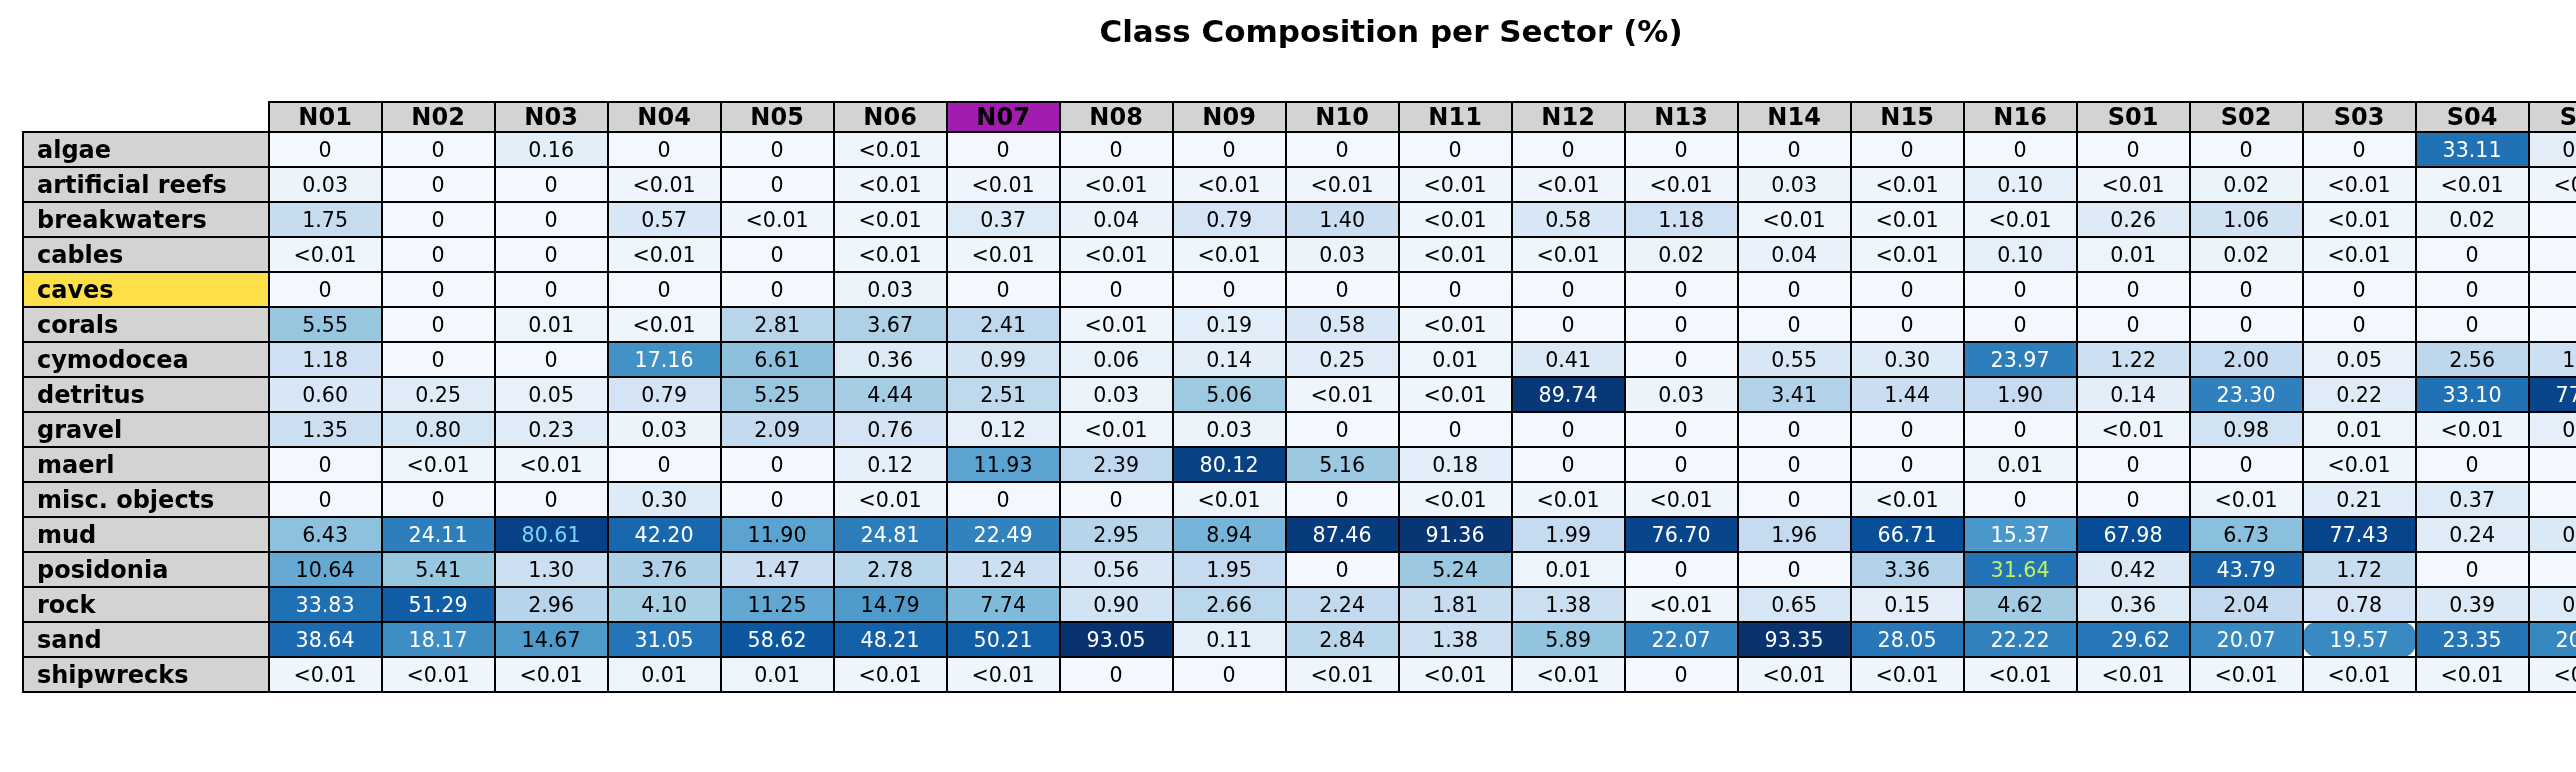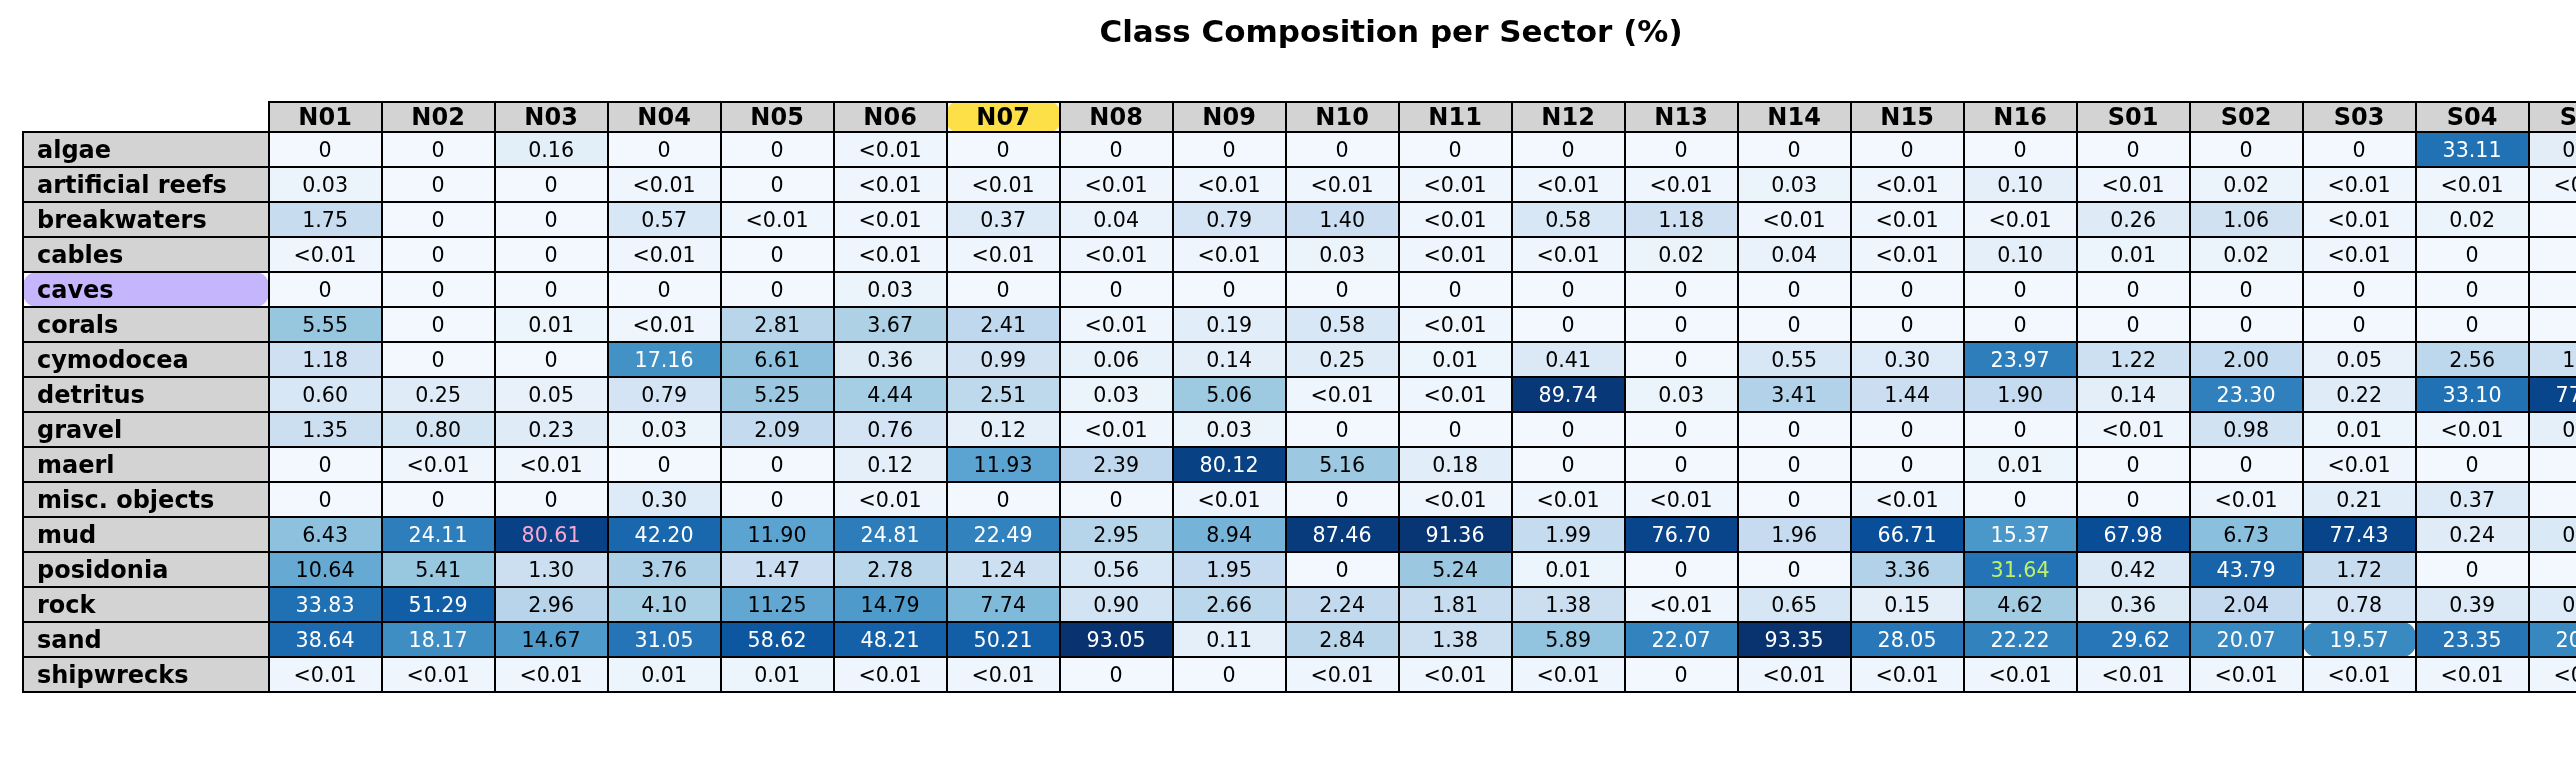--- a/index.html
+++ b/index.html
@@ -95,21 +95,21 @@
     </colgroup>
   <thead>
     <tr id="header-row">
       <th class="corner"></th>
     <th style="background: rgb(211, 211, 211);">N01</th>
         <th style="background: rgb(211, 211, 211);">N02</th>
         <th style="background: rgb(211, 211, 211);">N03</th>
         <th style="background: rgb(211, 211, 211);">N04</th>
         <th style="background: rgb(211, 211, 211);">N05</th>
         <th style="background: rgb(211, 211, 211);">N06</th>
-        <th style="background: #fde047; border-radius: 10px;">N07</th>
+        <th style="background: #a21caf;">N07</th>
         <th style="background: rgb(211, 211, 211);">N08</th>
         <th style="background: rgb(211, 211, 211);">N09</th>
         <th style="background: rgb(211, 211, 211);">N10</th>
         <th style="background: rgb(211, 211, 211);">N11</th>
         <th style="background: rgb(211, 211, 211);">N12</th>
         <th style="background: rgb(211, 211, 211);">N13</th>
         <th style="background: rgb(211, 211, 211);">N14</th>
         <th style="background: rgb(211, 211, 211);">N15</th>
         <th style="background: rgb(211, 211, 211);">N16</th>
         <th style="background: rgb(211, 211, 211);">S01</th>
@@ -210,21 +210,21 @@
         <td style="background: rgb(233, 242, 251); color: rgb(0, 0, 0);">0.04</td>
         <td style="background: rgb(238, 245, 252); color: rgb(0, 0, 0);">&lt;0.01</td>
         <td style="background: rgb(229, 239, 249); color: rgb(0, 0, 0);">0.10</td>
         <td style="background: rgb(237, 245, 252); color: rgb(0, 0, 0);">0.01</td>
         <td style="background: rgb(236, 244, 251); color: rgb(0, 0, 0);">0.02</td>
         <td style="background: rgb(238, 245, 252); color: rgb(0, 0, 0);">&lt;0.01</td>
         <td style="background: rgb(243, 248, 254); color: rgb(0, 0, 0);">0</td>
         <td style="background: rgb(243, 248, 254); color: rgb(0, 0, 0);">0</td>
       </tr>
       <tr>
-        <th style="background: #c4b5fd; border-radius: 14px;">caves</th>
+        <th style="background: #fde047;">caves</th>
         <td style="background: rgb(243, 248, 254); color: rgb(0, 0, 0);">0</td>
         <td style="background: rgb(243, 248, 254); color: rgb(0, 0, 0);">0</td>
         <td style="background: rgb(243, 248, 254); color: rgb(0, 0, 0);">0</td>
         <td style="background: rgb(243, 248, 254); color: rgb(0, 0, 0);">0</td>
         <td style="background: rgb(243, 248, 254); color: rgb(0, 0, 0);">0</td>
         <td style="background: rgb(235, 243, 251); color: rgb(0, 0, 0);">0.03</td>
         <td style="background: rgb(243, 248, 254); color: rgb(0, 0, 0);">0</td>
         <td style="background: rgb(243, 248, 254); color: rgb(0, 0, 0);">0</td>
         <td style="background: rgb(243, 248, 254); color: rgb(0, 0, 0);">0</td>
         <td style="background: rgb(243, 248, 254); color: rgb(0, 0, 0);">0</td>
@@ -381,21 +381,21 @@
         <td style="background: rgb(243, 248, 254); color: rgb(0, 0, 0);">0</td>
         <td style="background: rgb(238, 245, 252); color: rgb(0, 0, 0);">&lt;0.01</td>
         <td style="background: rgb(224, 236, 248); color: rgb(0, 0, 0);">0.21</td>
         <td style="background: rgb(220, 233, 246); color: rgb(0, 0, 0);">0.37</td>
         <td style="background: rgb(243, 248, 254); color: rgb(0, 0, 0);">0</td>
       </tr>
       <tr>
         <th style="background: rgb(211, 211, 211);">mud</th>
         <td style="background: rgb(141, 193, 221); color: rgb(0, 0, 0);">6.43</td>
         <td style="background: rgb(46, 126, 188); color: rgb(255, 255, 255);">24.11</td>
-        <td style="background: rgb(8, 65, 133); color: #f9a8d4;">80.61</td>
+        <td style="background: rgb(8, 65, 133); color: #7dd3fc;">80.61</td>
         <td style="background: rgb(25, 103, 173); color: rgb(255, 255, 255);">42.20</td>
         <td style="background: rgb(91, 163, 208); color: rgb(0, 0, 0);">11.90</td>
         <td style="background: rgb(45, 125, 187); color: rgb(255, 255, 255);">24.81</td>
         <td style="background: rgb(50, 130, 190); color: rgb(255, 255, 255);">22.49</td>
         <td style="background: rgb(183, 213, 234); color: rgb(0, 0, 0);">2.95</td>
         <td style="background: rgb(117, 179, 216); color: rgb(0, 0, 0);">8.94</td>
         <td style="background: rgb(8, 59, 123); color: rgb(255, 255, 255);">87.46</td>
         <td style="background: rgb(8, 54, 116); color: rgb(255, 255, 255);">91.36</td>
         <td style="background: rgb(197, 219, 239); color: rgb(0, 0, 0);">1.99</td>
         <td style="background: rgb(8, 69, 138); color: rgb(255, 255, 255);">76.70</td>

